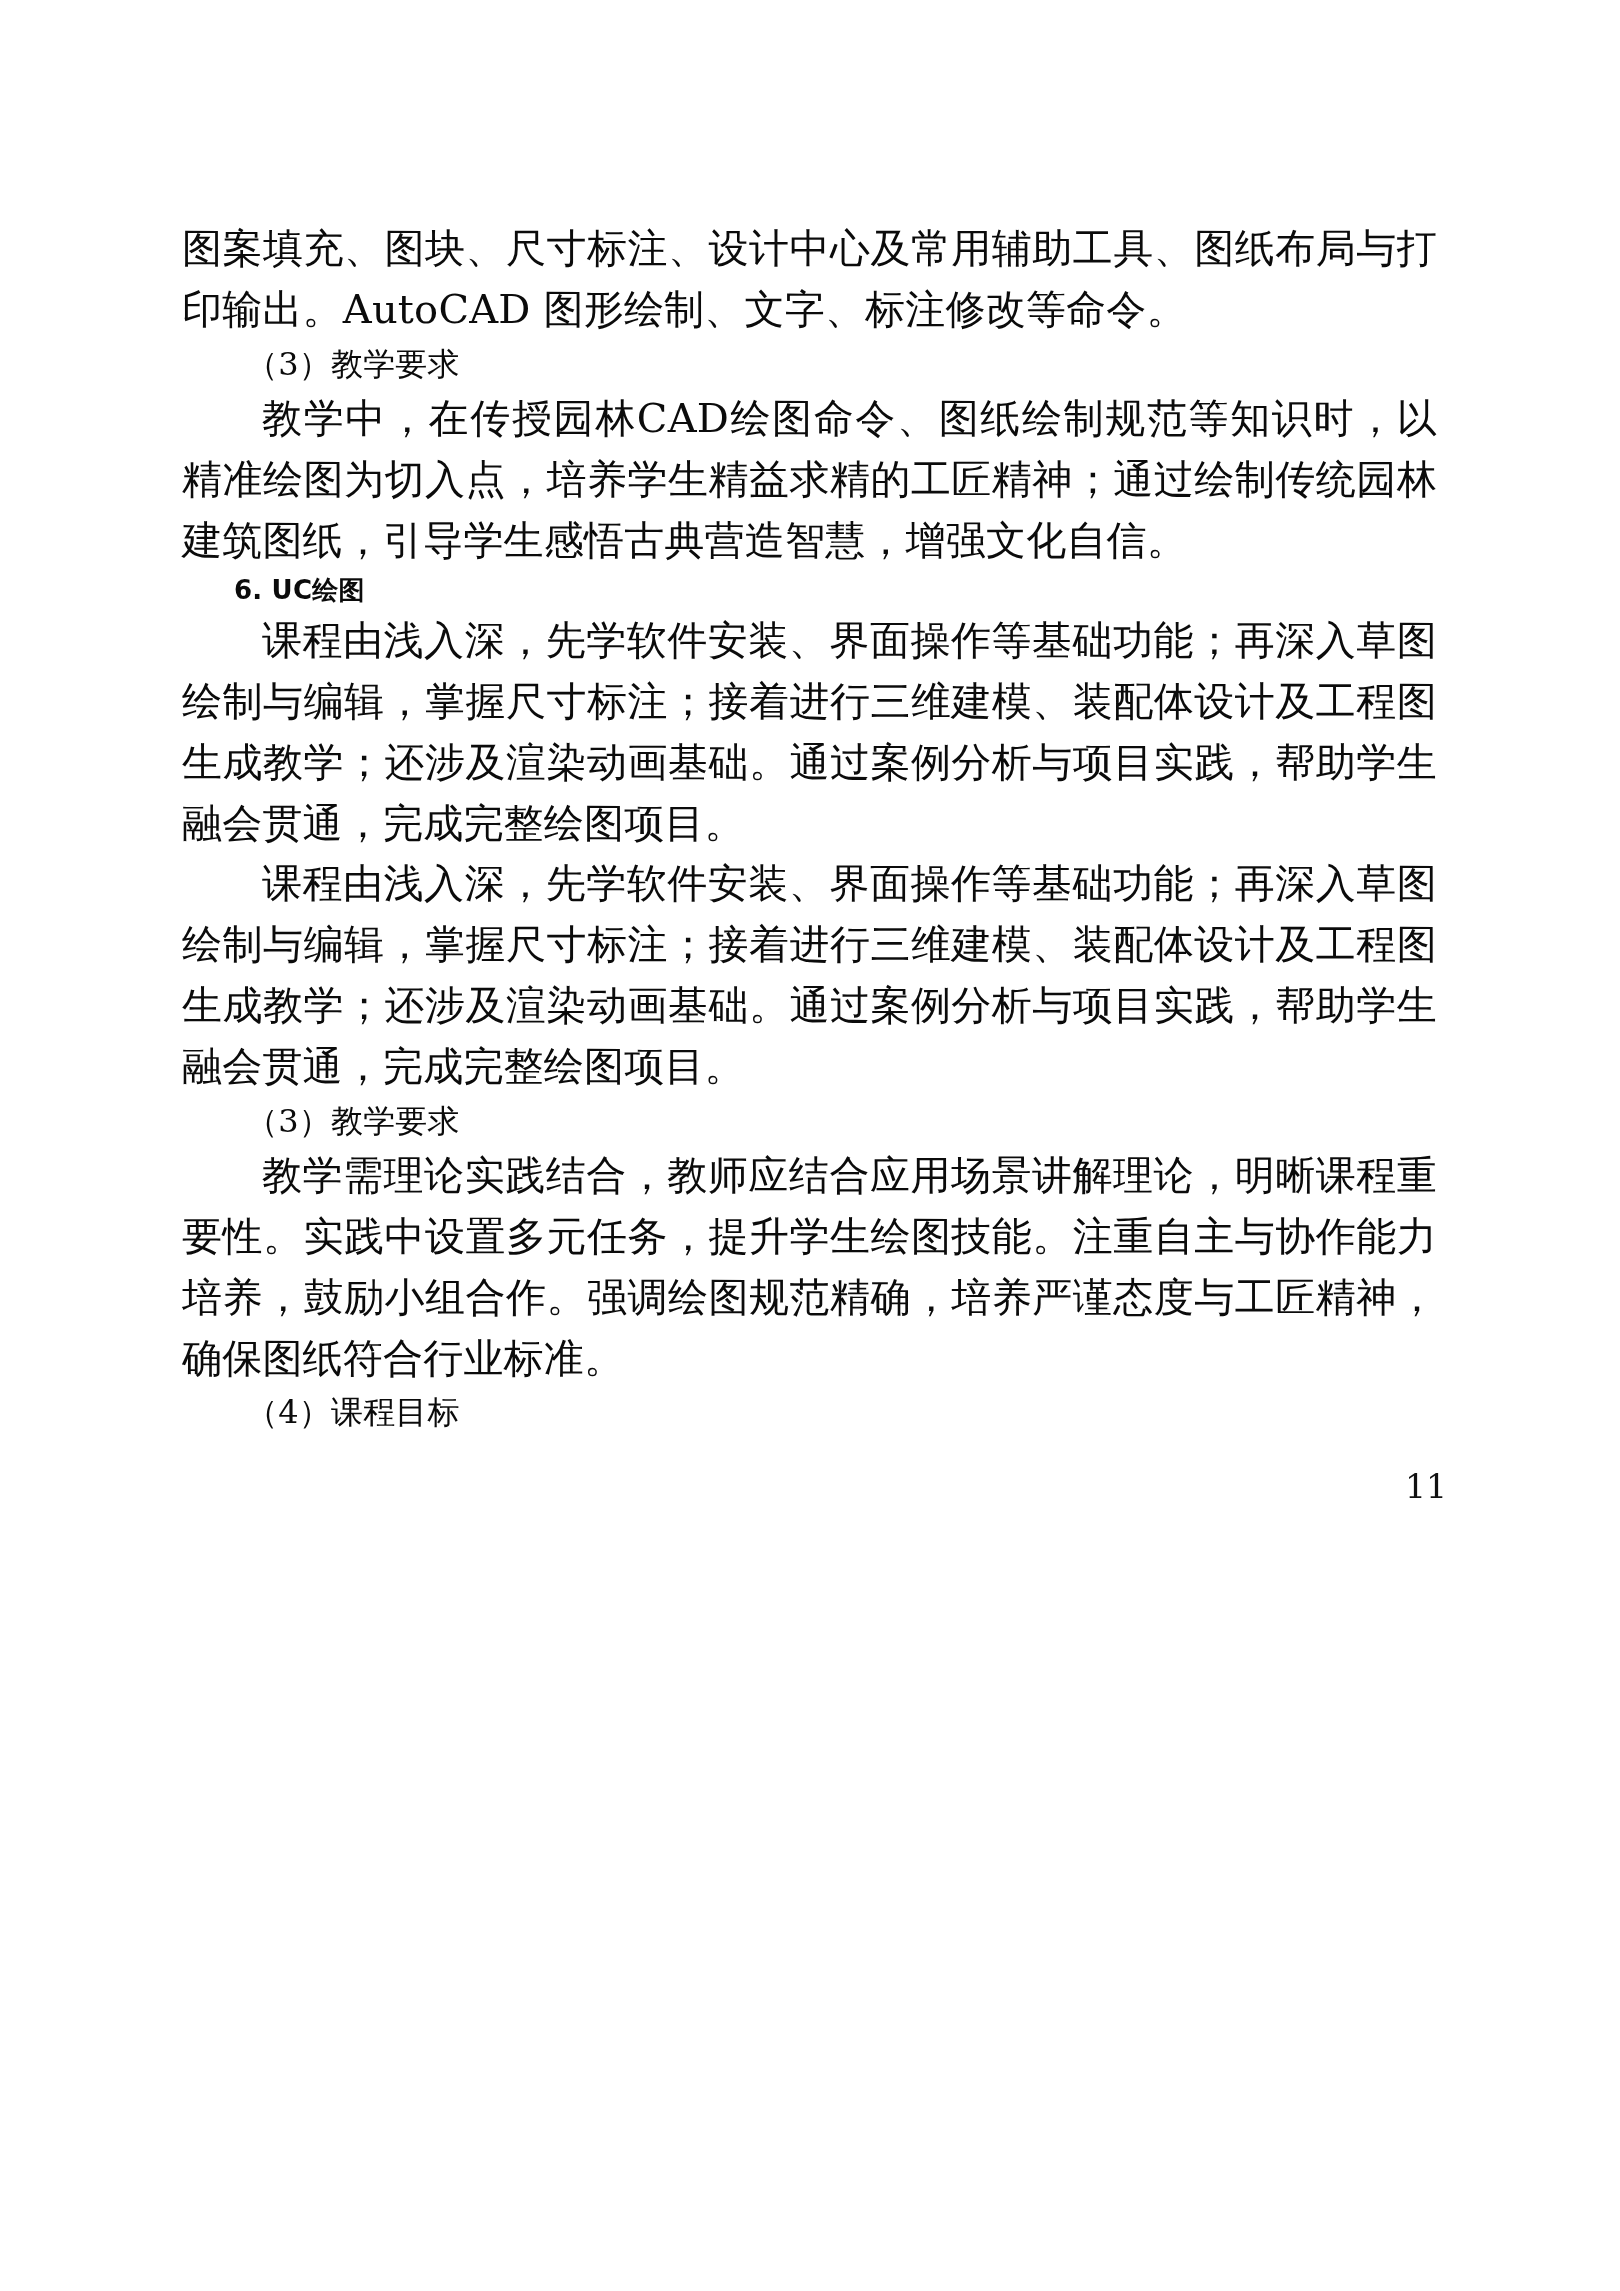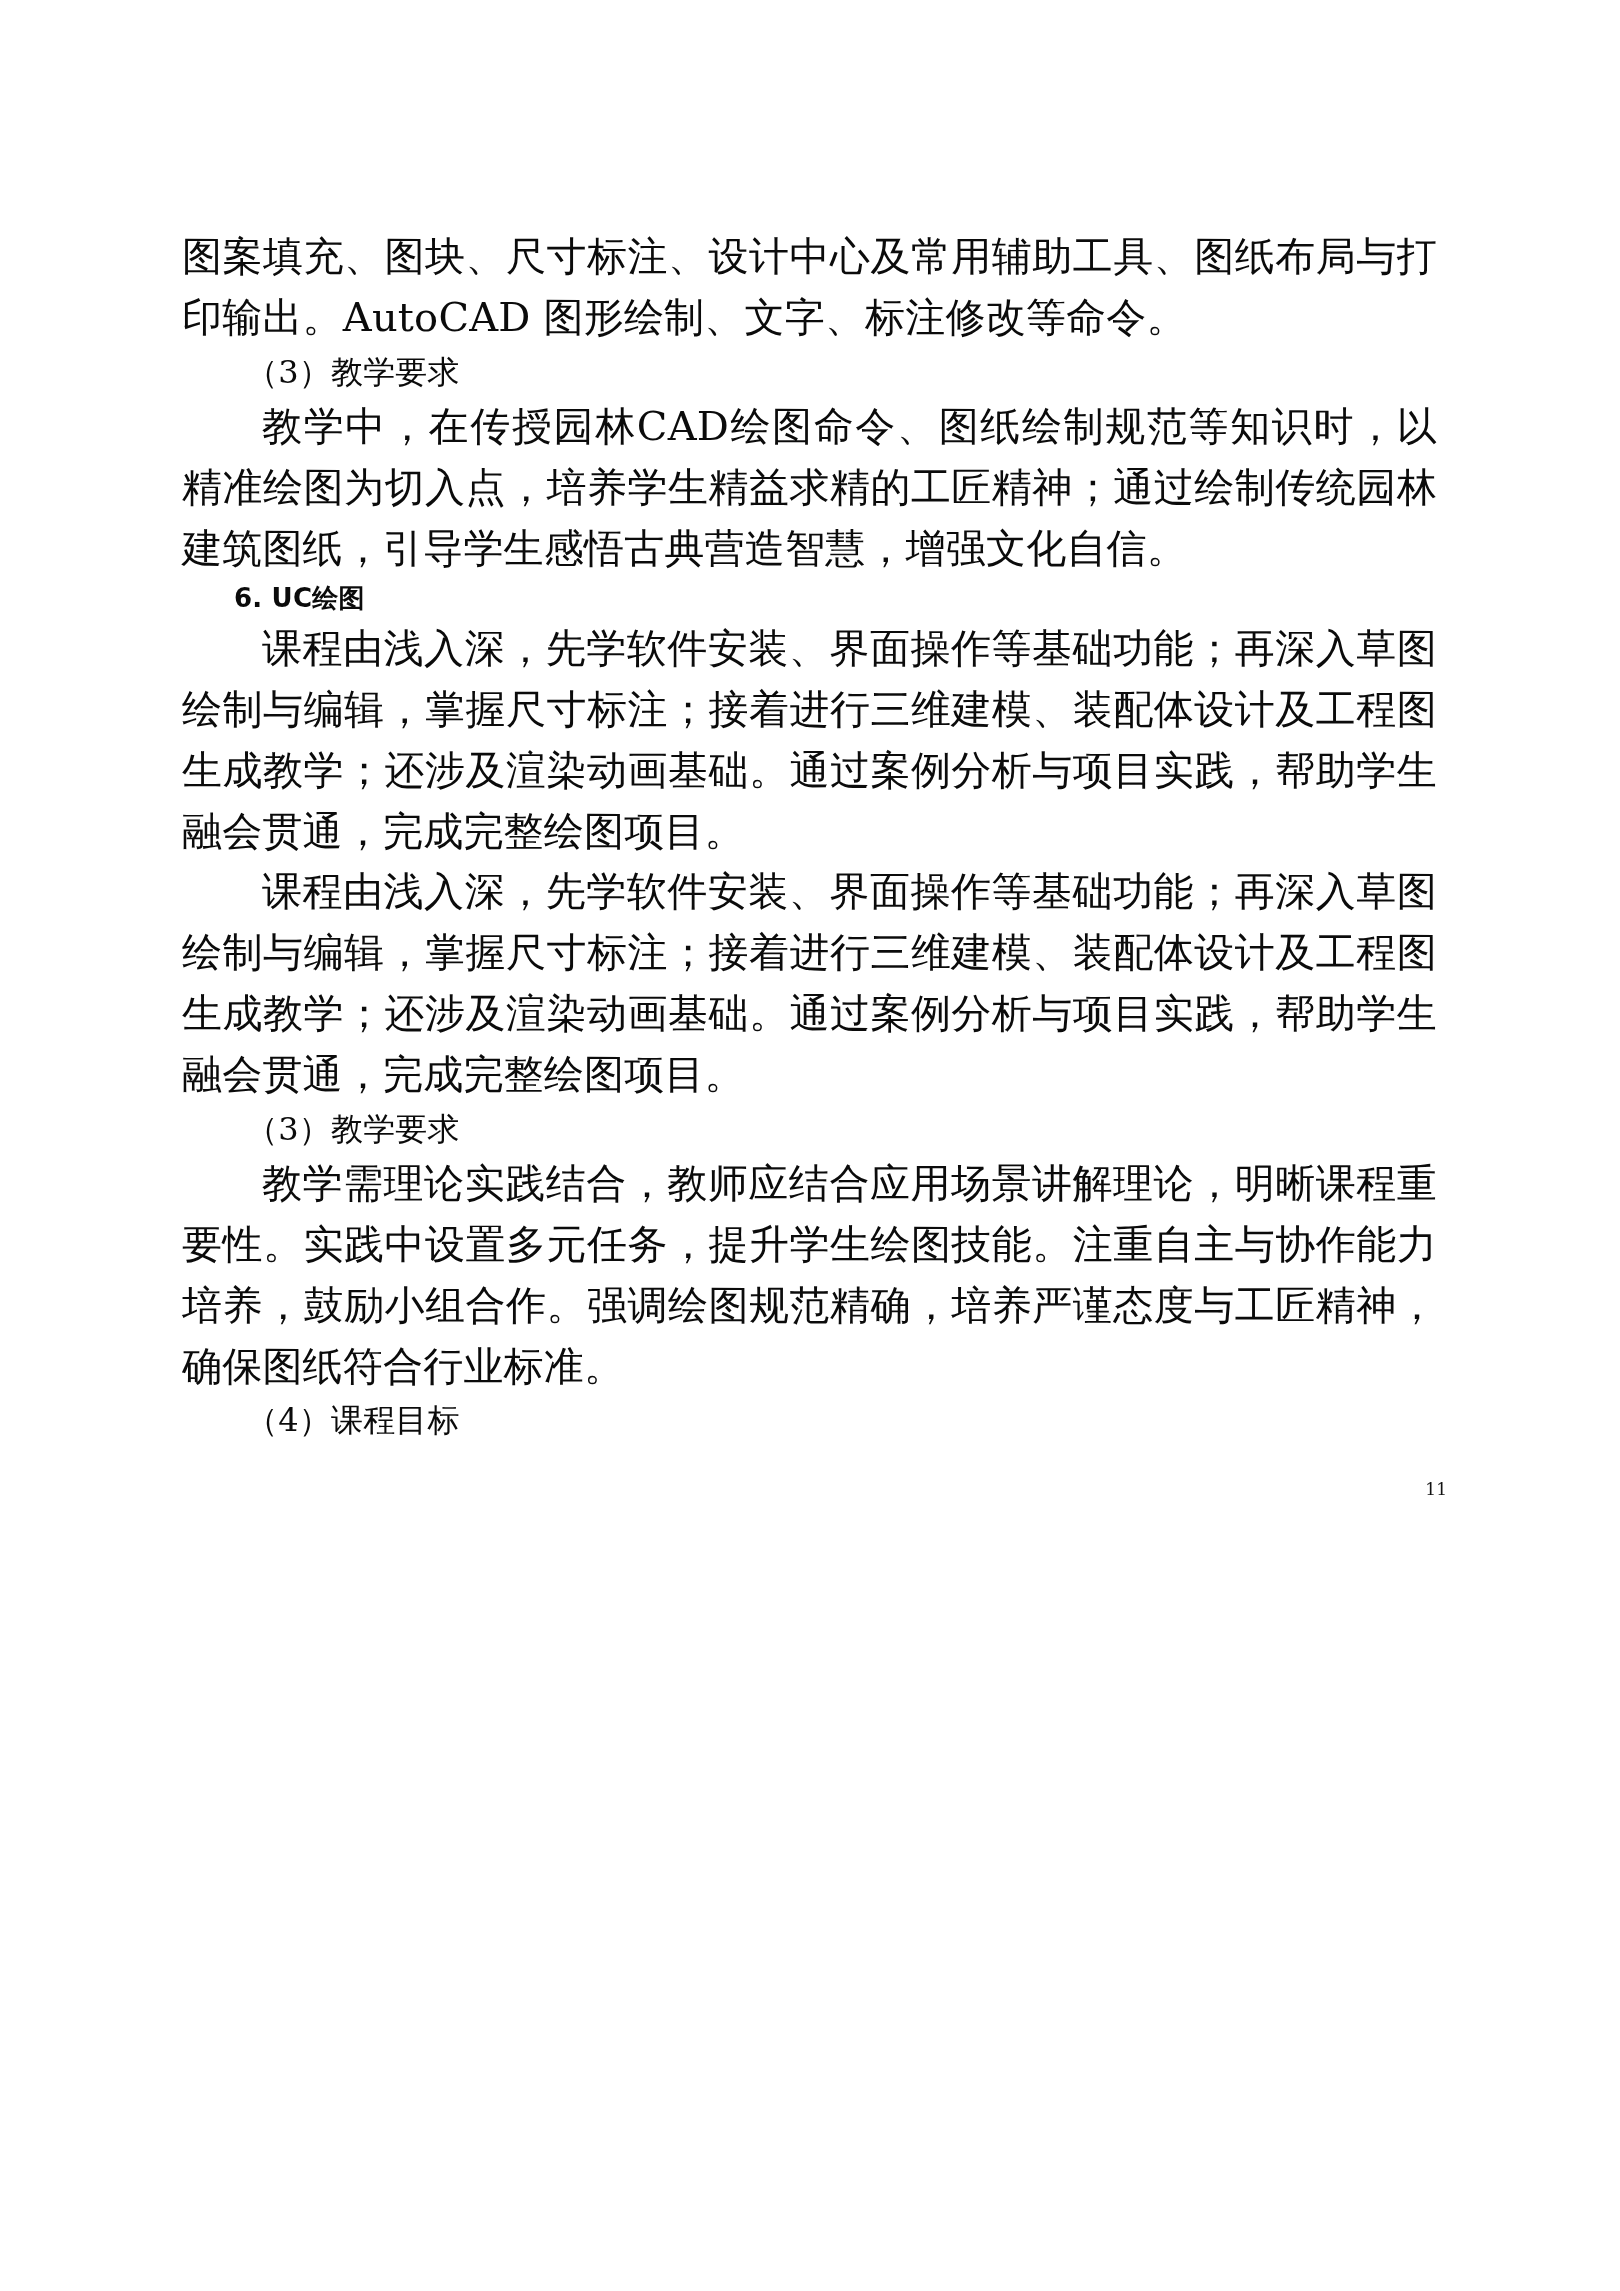--- a/index.html
+++ b/index.html
@@ -5,21 +5,21 @@
   html, body {
     margin: 0;
     padding: 0;
     background: #ffffff;
   }
   .page {
     position: relative;
     width: 1620px;
     height: 1641px;
     background: #ffffff;
-    margin: 8px auto;
+    margin: 0 auto;
     box-sizing: border-box;
     font-family: "DejaVu Serif", "Liberation Serif", serif;
     color: #0b0b0b;
     overflow: hidden;
   }
   .content {
     position: absolute;
     left: 182px;
     top: 218px;
     width: 1255px;
@@ -46,22 +46,22 @@
   .heading {
     text-indent: 2em;
     font-size: 26px;
     font-weight: bold;
     line-height: 1.52;
     font-family: "DejaVu Sans", "Liberation Sans", sans-serif;
   }
   .page-number {
     position: absolute;
     right: 173px;
-    bottom: 150px;
-    font-size: 17px;
+    bottom: 135px;
+    font-size: 33px;
     font-family: "DejaVu Serif", "Liberation Serif", serif;
     color: #111111;
   }
 </style>
 </head>
 <body>
 
 <div class="page">
 
   <div class="content">

